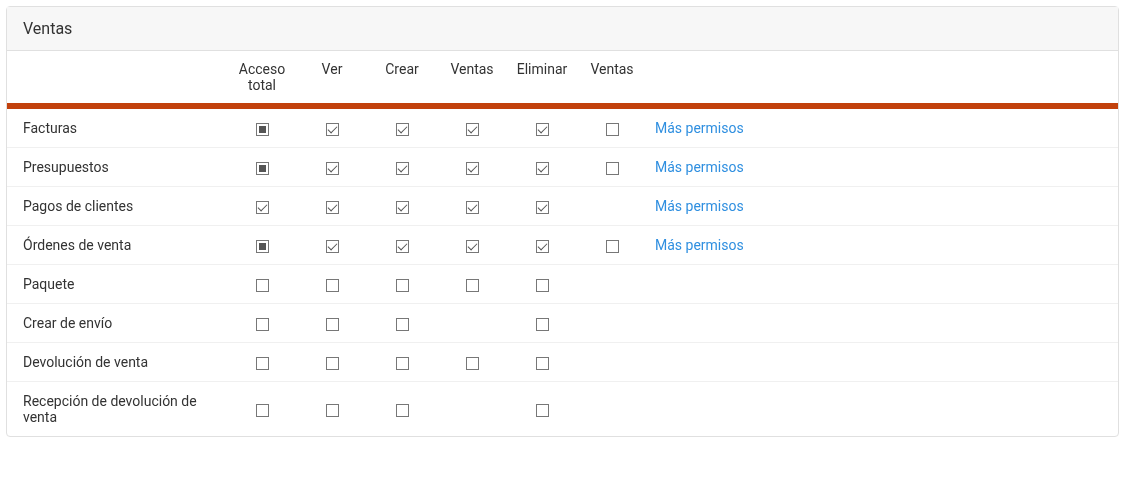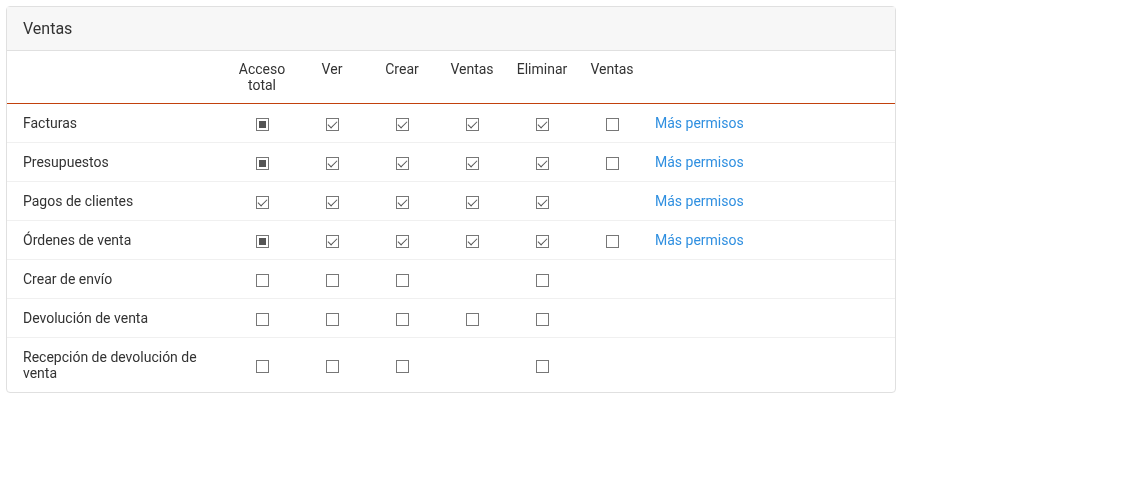--- a/index.html
+++ b/index.html
@@ -7,40 +7,40 @@
       font-family: -apple-system, BlinkMacSystemFont, "Segoe UI", Roboto, Helvetica, Arial, sans-serif;
       font-size: 14px;
       color: #333;
       background: #fff;
       padding: 0;
     }
     .panel {
       border: 1px solid #e0e0e0;
       border-radius: 4px;
       margin: 6px;
-      width: 890px;
+      width: 1113px;
       background: #fff;
     }
     .panel-header {
       background: #f7f7f7;
       border-bottom: 1px solid #e0e0e0;
       padding: 12px 16px;
       font-size: 16px;
       color: #333;
     }
     table {
       width: 100%;
       border-collapse: collapse;
     }
     thead th {
       text-align: left;
       font-weight: 400;
       color: #333;
       padding: 10px 8px;
-      border-bottom: 1px solid #c2410c;
+      border-bottom: 6px solid #c2410c;
       vertical-align: top;
     }
     thead th.col-label {
       width: 220px;
       padding-left: 16px;
     }
     thead th.col-perm {
       width: 70px;
       text-align: center;
     }
@@ -158,20 +158,30 @@
           <td class="col-label">Órdenes de venta</td>
           <td class="col-perm"><span class="cb indeterminate"></span></td>
           <td class="col-perm"><span class="cb checked"></span></td>
           <td class="col-perm"><span class="cb checked"></span></td>
           <td class="col-perm"><span class="cb checked"></span></td>
           <td class="col-perm"><span class="cb checked"></span></td>
           <td class="col-perm"><span class="cb "></span></td>
           <td class="col-more"><a class="more-link">Más permisos</a></td>
         </tr>
         <tr>
+          <td class="col-label">Paquete</td>
+          <td class="col-perm"><span class="cb "></span></td>
+          <td class="col-perm"><span class="cb "></span></td>
+          <td class="col-perm"><span class="cb "></span></td>
+          <td class="col-perm"><span class="cb "></span></td>
+          <td class="col-perm"><span class="cb "></span></td>
+          <td class="col-perm"></td>
+          <td class="col-more"></td>
+        </tr>
+        <tr>
           <td class="col-label">Crear de envío</td>
           <td class="col-perm"><span class="cb "></span></td>
           <td class="col-perm"><span class="cb "></span></td>
           <td class="col-perm"><span class="cb "></span></td>
           <td class="col-perm"></td>
           <td class="col-perm"><span class="cb "></span></td>
           <td class="col-perm"></td>
           <td class="col-more"></td>
         </tr>
         <tr>

